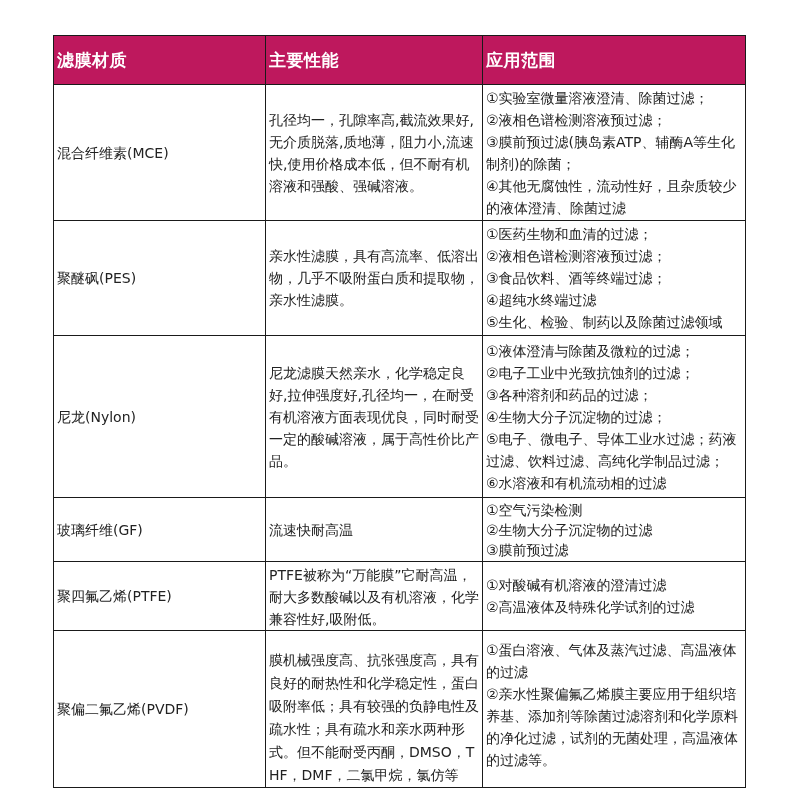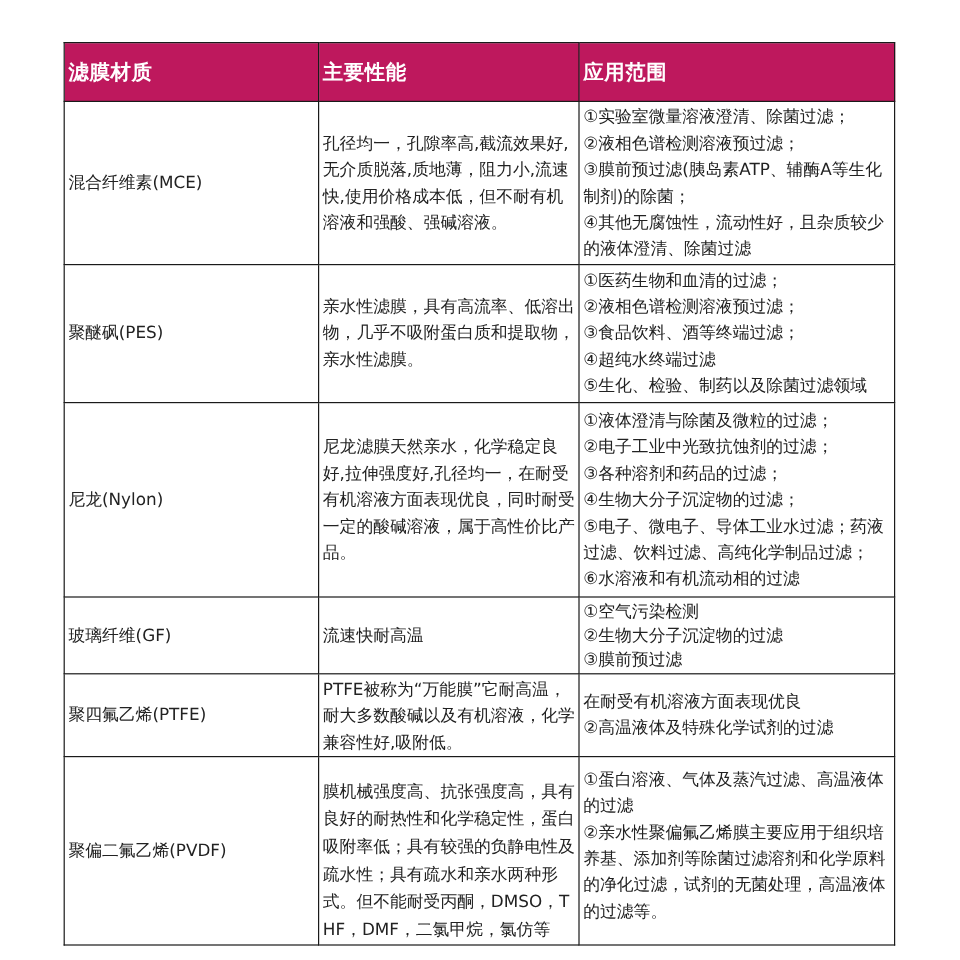--- a/index.html
+++ b/index.html
@@ -124,21 +124,21 @@
         <td class="app">
           <div>①空气污染检测</div>
           <div>②生物大分子沉淀物的过滤</div>
           <div>③膜前预过滤</div>
         </td>
       </tr>
       <tr class="r5">
         <td class="material">聚四氟乙烯(PTFE)</td>
         <td class="perf">PTFE被称为“万能膜”它耐高温，耐大多数酸碱以及有机溶液，化学兼容性好,吸附低。</td>
         <td class="app">
-          <div>在耐受有机溶液方面表现优良</div>
+          <div>①对酸碱有机溶液的澄清过滤</div>
           <div>②高温液体及特殊化学试剂的过滤</div>
         </td>
       </tr>
       <tr class="r6">
         <td class="material">聚偏二氟乙烯(PVDF)</td>
         <td class="perf">膜机械强度高、抗张强度高，具有良好的耐热性和化学稳定性，蛋白吸附率低；具有较强的负静电性及疏水性；具有疏水和亲水两种形式。但不能耐受丙酮，DMSO，THF，DMF，二氯甲烷，氯仿等</td>
         <td class="app">
           <div>①蛋白溶液、气体及蒸汽过滤、高温液体的过滤</div>
           <div>②亲水性聚偏氟乙烯膜主要应用于组织培养基、添加剂等除菌过滤溶剂和化学原料的净化过滤，试剂的无菌处理，高温液体的过滤等。</div>
         </td>

